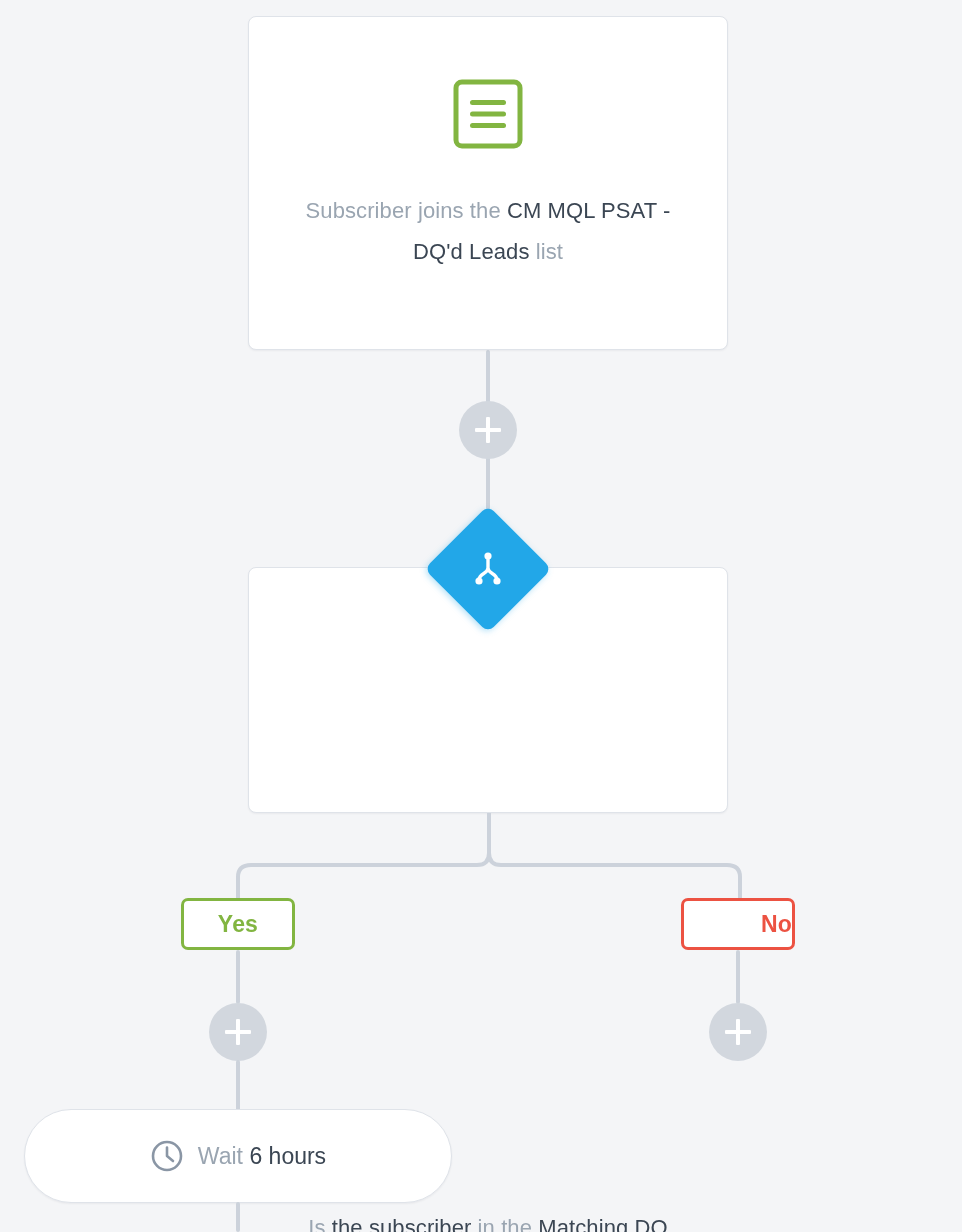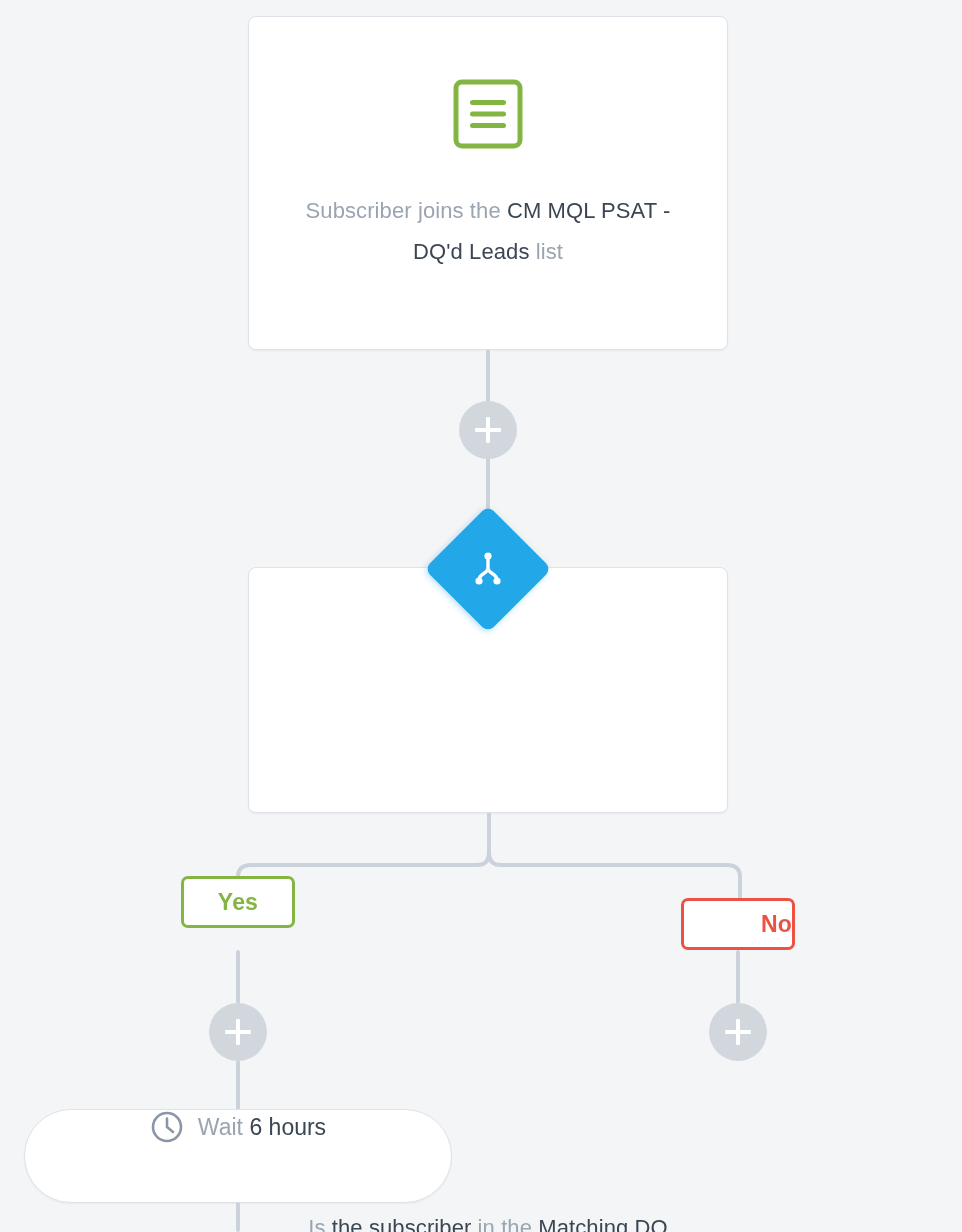--- a/index.html
+++ b/index.html
@@ -169,21 +169,21 @@
     justify-content: center;
     letter-spacing: 0.2px;
   }
   .branch-badge.no {
     border-color: #ec5242;
     color: #ec5242;
   }
 
   #badge-yes {
     left: 173px;
-    top: 876px;
+    top: 898px;
     width: 114px;
   }
   #badge-no {
     left: 673px;
     top: 898px;
     width: 114px;
     justify-content: flex-end;
   }
 
   
@@ -192,21 +192,21 @@
     left: 16px;
     top: 1109px;
     width: 428px;
     height: 94px;
     background: #ffffff;
     border: 1px solid #dfe3e9;
     border-radius: 47px;
     box-sizing: border-box;
     box-shadow: 0 1px 2px rgba(22, 29, 37, 0.05);
     display: flex;
-    align-items: flex-start;
+    align-items: center;
     justify-content: center;
   }
   .wait-inner {
     display: flex;
     align-items: center;
     gap: 14px;
   }
   .clock-icon {
     width: 34px;
     height: 34px;

